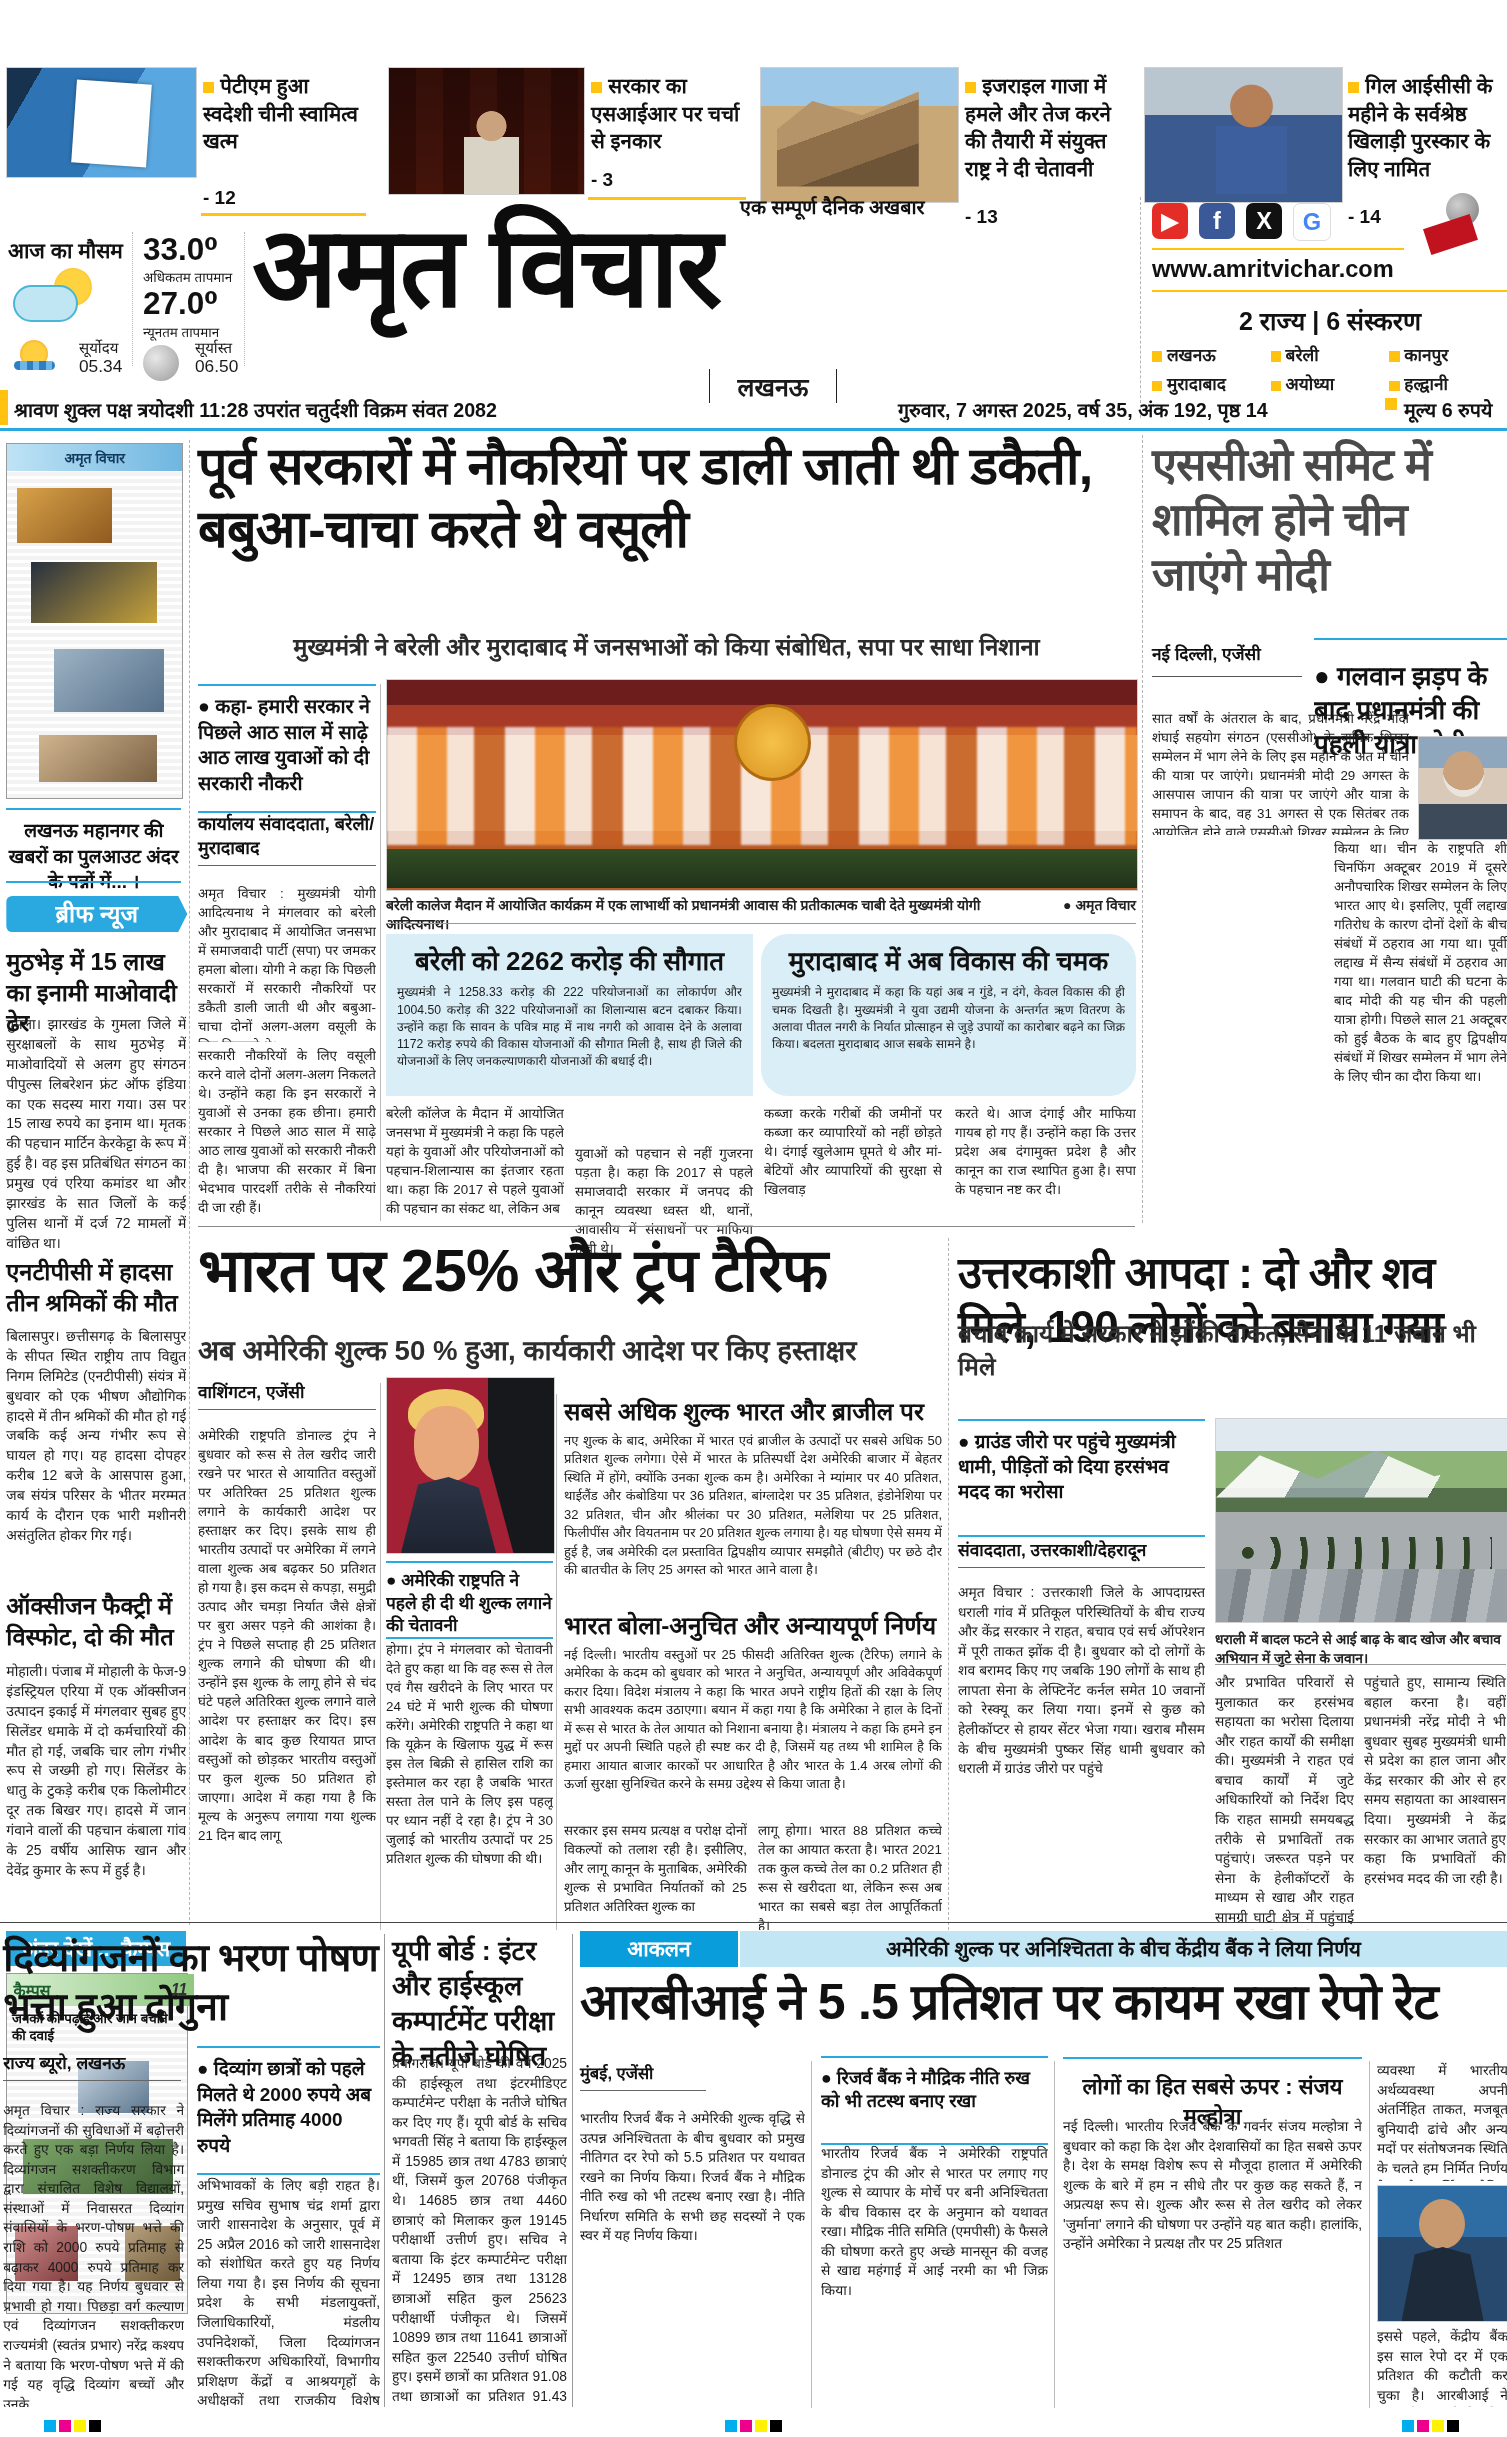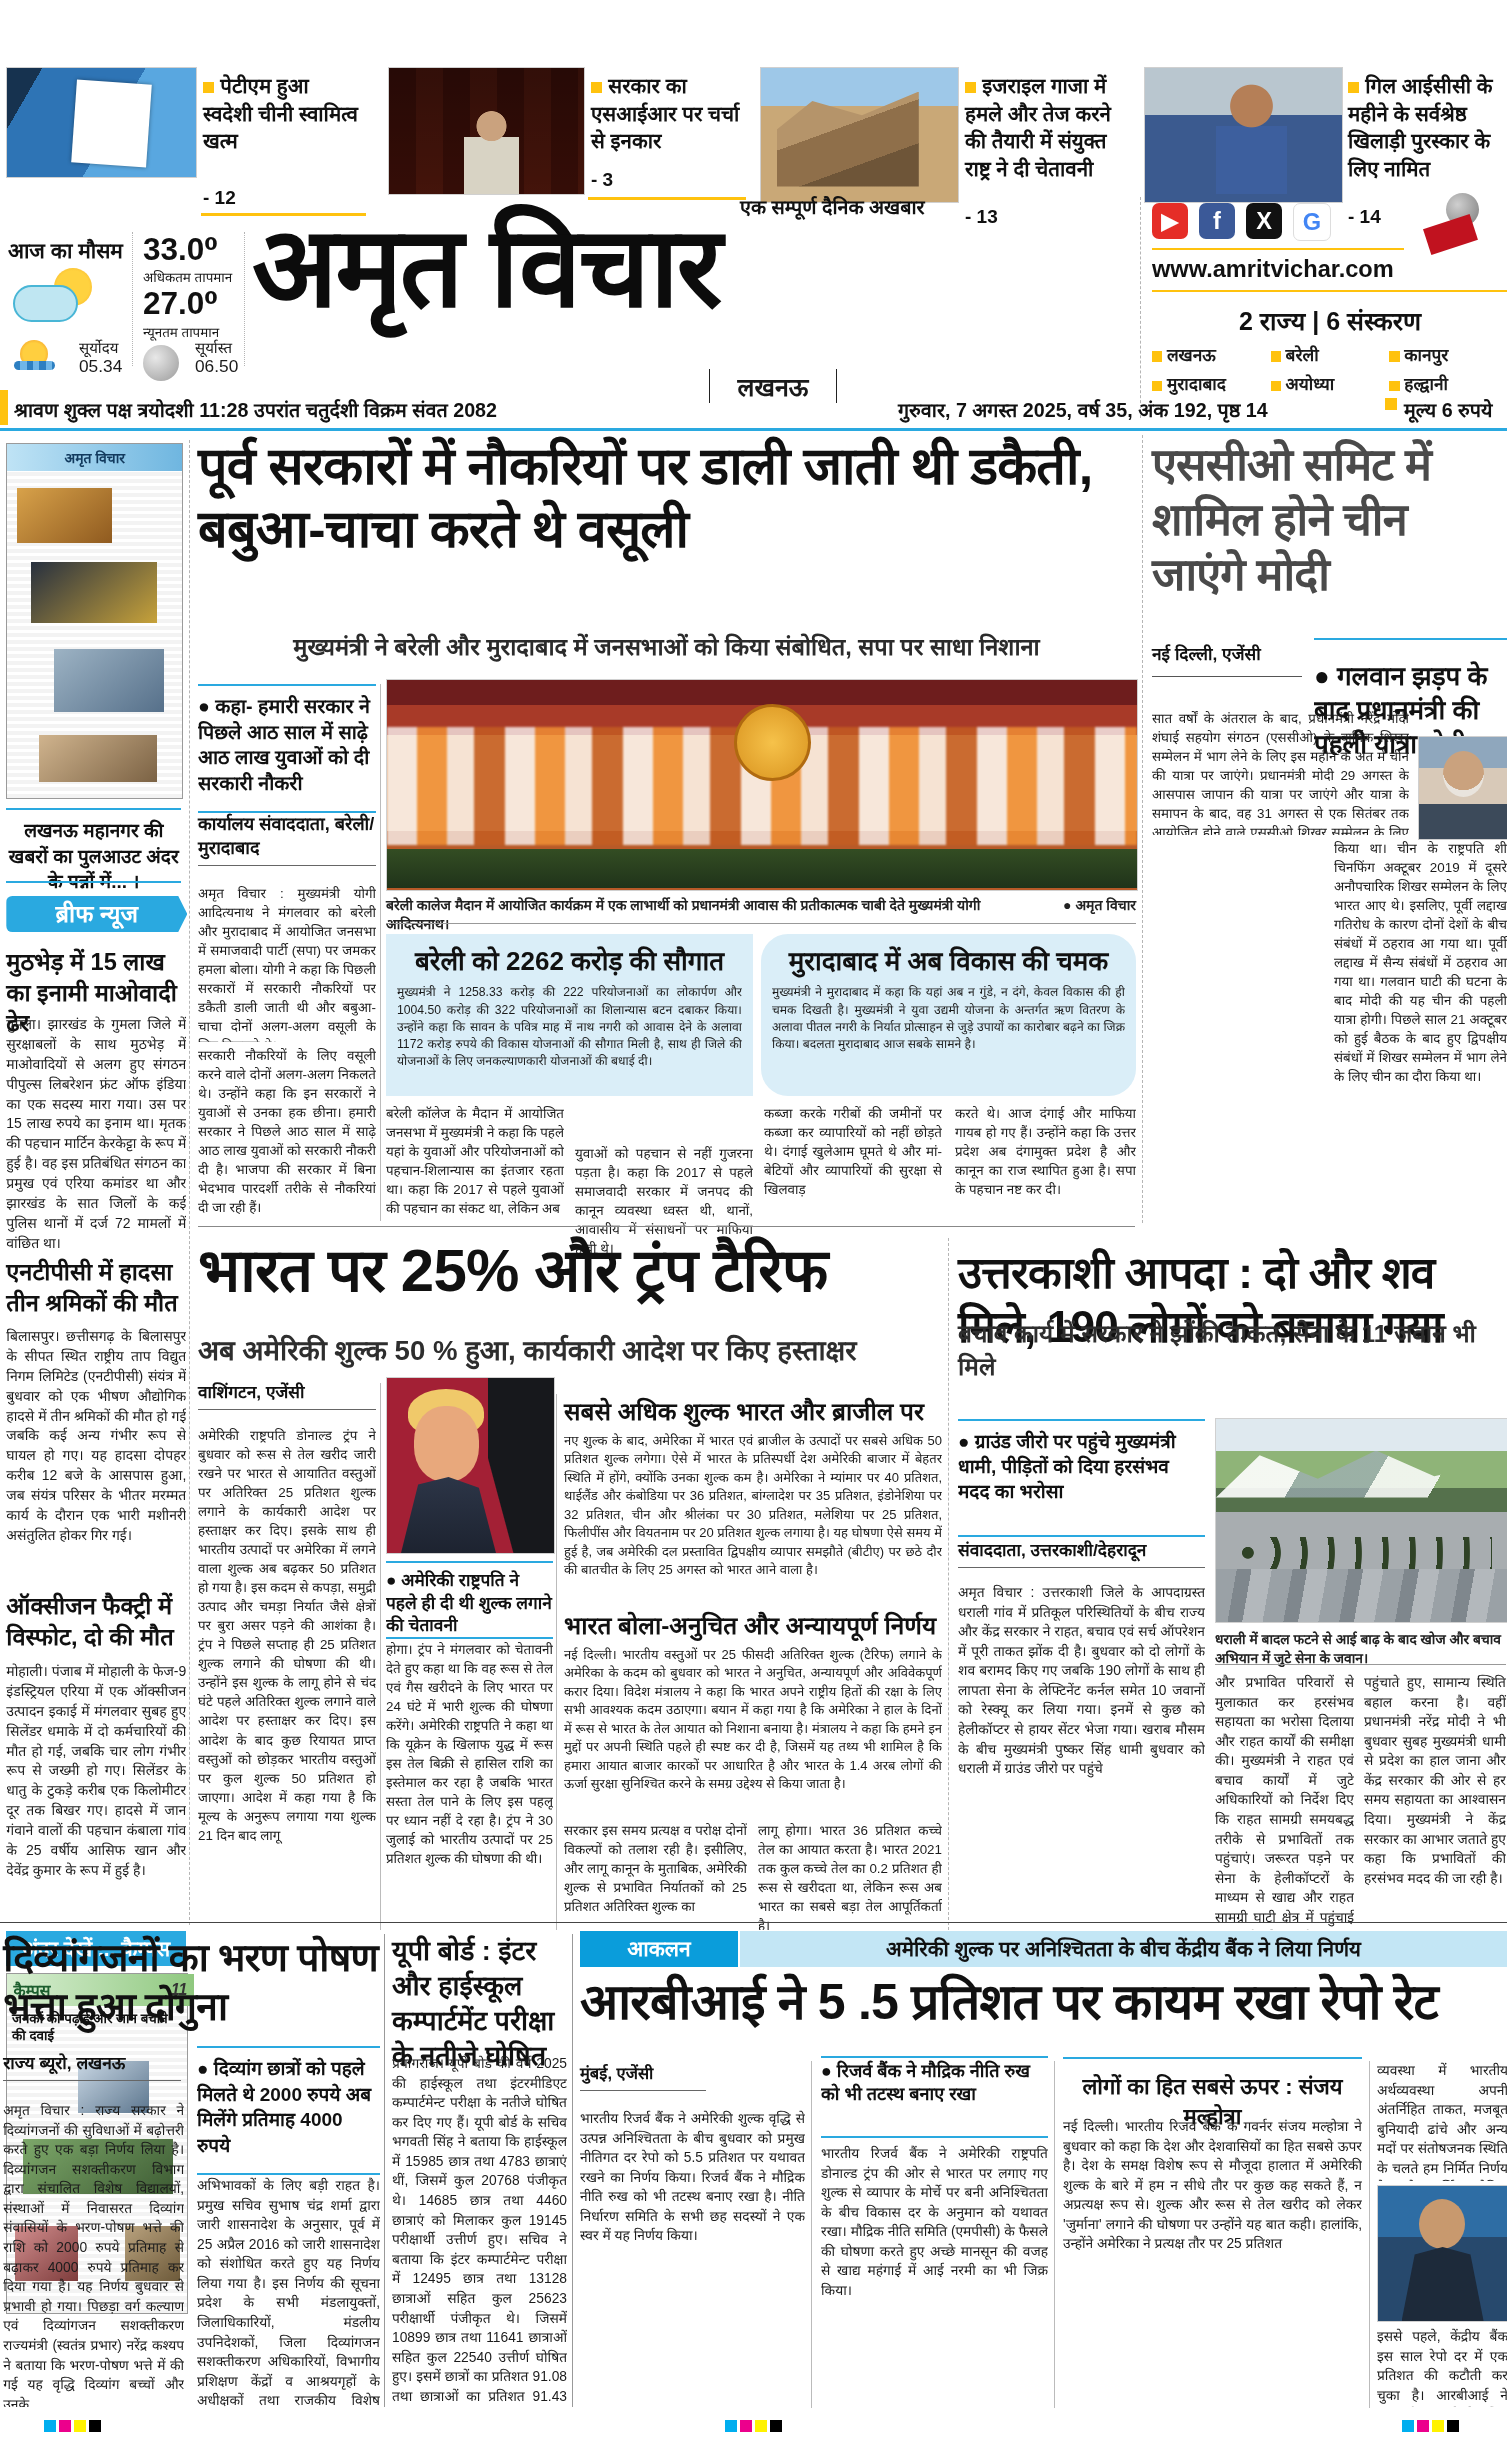--- a/index.html
+++ b/index.html
@@ -219,21 +219,21 @@
   </div>
   <div class="abs hlx" style="left:386px;top:1561px;width:167px;height:68px;font-size:17.3px;line-height:1.3;padding-top:6.3px;">● अमेरिकी राष्ट्रपति ने पहले ही दी थी शुल्क लगाने की चेतावनी</div>
   <div class="abs body-txt" style="left:386px;top:1640px;width:167px;height:290px;">होगा। ट्रंप ने मंगलवार को चेतावनी देते हुए कहा था कि वह रूस से तेल एवं गैस खरीदने के लिए भारत पर 24 घंटे में भारी शुल्क की घोषणा करेंगे। अमेरिकी राष्ट्रपति ने कहा था कि यूक्रेन के खिलाफ युद्ध में रूस इस तेल बिक्री से हासिल राशि का इस्तेमाल कर रहा है जबकि भारत सस्ता तेल पाने के लिए इस पहलू पर ध्यान नहीं दे रहा है। ट्रंप ने 30 जुलाई को भारतीय उत्पादों पर 25 प्रतिशत शुल्क की घोषणा की थी।</div>
   <div class="abs vline" style="left:556px;top:1394px;height:536px;"></div>
 
   <div class="abs hl" style="left:564px;top:1394px;width:378px;font-size:24.4px;">सबसे अधिक शुल्क भारत और ब्राजील पर</div>
   <div class="abs body-txt" style="left:564px;top:1432px;width:378px;height:167px;font-size:13px;">नए शुल्क के बाद, अमेरिका में भारत एवं ब्राजील के उत्पादों पर सबसे अधिक 50 प्रतिशत शुल्क लगेगा। ऐसे में भारत के प्रतिस्पर्धी देश अमेरिकी बाजार में बेहतर स्थिति में होंगे, क्योंकि उनका शुल्क कम है। अमेरिका ने म्यांमार पर 40 प्रतिशत, थाईलैंड और कंबोडिया पर 36 प्रतिशत, बांग्लादेश पर 35 प्रतिशत, इंडोनेशिया पर 32 प्रतिशत, चीन और श्रीलंका पर 30 प्रतिशत, मलेशिया पर 25 प्रतिशत, फिलीपींस और वियतनाम पर 20 प्रतिशत शुल्क लगाया है। यह घोषणा ऐसे समय में हुई है, जब अमेरिकी दल प्रस्तावित द्विपक्षीय व्यापार समझौते (बीटीए) पर छठे दौर की बातचीत के लिए 25 अगस्त को भारत आने वाला है।</div>
   <div class="abs hl" style="left:564px;top:1608px;width:378px;font-size:24.4px;">भारत बोला-अनुचित और अन्यायपूर्ण निर्णय</div>
   <div class="abs body-txt" style="left:564px;top:1646px;width:378px;height:167px;font-size:13px;">नई दिल्ली। भारतीय वस्तुओं पर 25 फीसदी अतिरिक्त शुल्क (टैरिफ) लगाने के अमेरिका के कदम को बुधवार को भारत ने अनुचित, अन्यायपूर्ण और अविवेकपूर्ण करार दिया। विदेश मंत्रालय ने कहा कि भारत अपने राष्ट्रीय हितों की रक्षा के लिए सभी आवश्यक कदम उठाएगा। बयान में कहा गया है कि अमेरिका ने हाल के दिनों में रूस से भारत के तेल आयात को निशाना बनाया है। मंत्रालय ने कहा कि हमने इन मुद्दों पर अपनी स्थिति पहले ही स्पष्ट कर दी है, जिसमें यह तथ्य भी शामिल है कि हमारा आयात बाजार कारकों पर आधारित है और भारत के 1.4 अरब लोगों की ऊर्जा सुरक्षा सुनिश्चित करने के समग्र उद्देश्य से किया जाता है।</div>
   <div class="abs body-txt" style="left:564px;top:1821px;width:183px;height:109px;">सरकार इस समय प्रत्यक्ष व परोक्ष दोनों विकल्पों को तलाश रही है। इसीलिए, और लागू कानून के मुताबिक, अमेरिकी शुल्क से प्रभावित निर्यातकों को 25 प्रतिशत अतिरिक्त शुल्क का</div>
-  <div class="abs body-txt" style="left:758px;top:1821px;width:184px;height:109px;">लागू होगा। भारत 36 प्रतिशत कच्चे तेल का आयात करता है। भारत 2021 तक कुल कच्चे तेल का 0.2 प्रतिशत ही रूस से खरीदता था, लेकिन रूस अब भारत का सबसे बड़ा तेल आपूर्तिकर्ता है।</div>
+  <div class="abs body-txt" style="left:758px;top:1821px;width:184px;height:109px;">लागू होगा। भारत 88 प्रतिशत कच्चे तेल का आयात करता है। भारत 2021 तक कुल कच्चे तेल का 0.2 प्रतिशत ही रूस से खरीदता था, लेकिन रूस अब भारत का सबसे बड़ा तेल आपूर्तिकर्ता है।</div>
 
   <div class="abs vdash" style="left:948px;top:1238px;height:692px;"></div>
   <div class="abs hl" style="left:958px;top:1246px;width:550px;font-size:44px;line-height:1.22;letter-spacing:-0.8px;">उत्तरकाशी आपदा : दो और शव मिले, 190 लोगों को बचाया गया</div>
   <div class="abs hl" style="left:958px;top:1316px;width:550px;font-size:24.4px;color:#2e2e2e;">बचाव कार्य में सरकार ने झोंकी ताकत, सेना के 11 जवान भी मिले</div>
   <div class="abs hlx" style="left:958px;top:1419px;width:247px;height:106px;font-size:19px;line-height:1.32;padding-top:7.9px;">● ग्राउंड जीरो पर पहुंचे मुख्यमंत्री धामी, पीड़ितों को दिया हरसंभव मदद का भरोसा</div>
   <div class="abs byline" style="left:958px;top:1538px;width:247px;font-size:17.3px;">संवाददाता, उत्तरकाशी/देहरादून</div>
   <div class="abs body-txt" style="left:958px;top:1583px;width:247px;height:347px;font-size:13.8px;">अमृत विचार : उत्तरकाशी जिले के आपदाग्रस्त धराली गांव में प्रतिकूल परिस्थितियों के बीच राज्य और केंद्र सरकार ने राहत, बचाव एवं सर्च ऑपरेशन में पूरी ताकत झोंक दी है। बुधवार को दो लोगों के शव बरामद किए गए जबकि 190 लोगों के साथ ही लापता सेना के लेफ्टिनेंट कर्नल समेत 10 जवानों को रेस्क्यू कर लिया गया। इनमें से कुछ को हेलीकॉप्टर से हायर सेंटर भेजा गया। खराब मौसम के बीच मुख्यमंत्री पुष्कर सिंह धामी बुधवार को धराली में ग्राउंड जीरो पर पहुंचे</div>
 
   <div class="abs photo" style="left:1215px;top:1418px;width:291px;height:203px;background:linear-gradient(180deg,#dfe9ef 0 16%,#8fb478 16% 34%,#55714c 34% 46%,#a8adb0 46% 100%);">
     <div class="abs" style="left:0;top:31.5px;width:100%;height:47px;background:linear-gradient(120deg,rgba(255,255,255,.9) 0 30%,rgba(160,175,185,.7) 30% 55%,rgba(255,255,255,.85) 55% 75%,transparent 75%);clip-path:polygon(0 100%,15% 10%,35% 60%,55% 0,75% 55%,100% 20%,100% 100%);"></div>
@@ -257,21 +257,21 @@
   <div class="abs hl" style="left:392px;top:1934px;width:175px;font-size:27px;line-height:1.3;">यूपी बोर्ड : इंटर और हाईस्कूल कम्पार्टमेंट परीक्षा के नतीजे घोषित</div>
   <div class="abs body-txt" style="left:392px;top:2054px;width:175px;height:353px;font-size:13.8px;">प्रयागराज। यूपी बोर्ड की वर्ष 2025 की हाईस्कूल तथा इंटरमीडिएट कम्पार्टमेन्ट परीक्षा के नतीजे घोषित कर दिए गए हैं। यूपी बोर्ड के सचिव भगवती सिंह ने बताया कि हाईस्कूल में 15985 छात्र तथा 4783 छात्राएं थीं, जिसमें कुल 20768  पंजीकृत थे। 14685 छात्र तथा 4460 छात्राएं को मिलाकर कुल 19145 परीक्षार्थी उत्तीर्ण हुए। सचिव ने बताया कि इंटर कम्पार्टमेन्ट परीक्षा में 12495 छात्र तथा 13128 छात्राओं सहित कुल 25623 परीक्षार्थी पंजीकृत थे। जिसमें 10899 छात्र तथा 11641 छात्राओं सहित कुल 22540 उत्तीर्ण घोषित हुए। इसमें छात्रों का प्रतिशत 91.08 तथा छात्राओं का प्रतिशत 91.43 है।</div>
   <div class="abs vline" style="left:572px;top:1934px;height:473px;border-left-color:#999;"></div>
 
   <div class="abs kicker-box" style="left:580px;top:1931px;width:158px;height:36px;line-height:36px;font-size:21px;border-right:3.2px solid #fff;">आकलन</div>
   <div class="abs kicker-bar" style="left:740px;top:1931px;width:767px;height:36px;line-height:36px;font-size:20.5px;color:#111;">अमेरिकी शुल्क पर अनिश्चितता के बीच केंद्रीय बैंक ने लिया निर्णय</div>
   <div class="abs hl" style="left:580px;top:1974px;width:928px;font-size:50px;line-height:1.15;letter-spacing:-0.8px;">आरबीआई ने 5 .5 प्रतिशत पर कायम रखा रेपो रेट</div>
   <div class="abs byline" style="left:580px;top:2061px;width:126px;font-size:16.5px;">मुंबई, एजेंसी</div>
   <div class="abs body-txt" style="left:580px;top:2109px;width:225px;height:298px;font-size:13.8px;">भारतीय रिजर्व बैंक ने अमेरिकी शुल्क वृद्धि से उत्पन्न अनिश्चितता के बीच बुधवार को प्रमुख नीतिगत दर रेपो को 5.5 प्रतिशत पर यथावत रखने का निर्णय किया। रिजर्व बैंक ने मौद्रिक नीति रुख को भी तटस्थ बनाए रखा है। नीति निर्धारण समिति के सभी छह सदस्यों ने एक स्वर में यह निर्णय किया।</div>
   <div class="abs vline" style="left:811px;top:2061px;height:347px;"></div>
-  <div class="abs hlx" style="left:821px;top:2056px;width:227px;height:76px;font-size:18px;line-height:1.3;padding-top:2px;">● रिजर्व बैंक ने मौद्रिक नीति रुख को भी तटस्थ बनाए रखा</div>
+  <div class="abs hlx" style="left:821px;top:2056px;width:227px;height:76px;font-size:18px;line-height:1.3;padding-top:9px;">● रिजर्व बैंक ने मौद्रिक नीति रुख को भी तटस्थ बनाए रखा</div>
   <div class="abs body-txt" style="left:821px;top:2144px;width:227px;height:263px;font-size:13.8px;">भारतीय रिजर्व बैंक ने अमेरिकी राष्ट्रपति डोनाल्ड ट्रंप की ओर से भारत पर लगाए गए शुल्क से व्यापार के मोर्चे पर बनी अनिश्चितता के बीच विकास दर के अनुमान को यथावत रखा। मौद्रिक नीति समिति (एमपीसी) के फैसले की घोषणा करते हुए अच्छे मानसून की वजह से खाद्य महंगाई में आई नरमी का भी जिक्र किया।</div>
   <div class="abs vline" style="left:1054px;top:2061px;height:347px;"></div>
   <div class="abs bluerule" style="left:1063px;top:2057px;width:299px;height:2.4px;"></div>
   <div class="abs hl" style="left:1063px;top:2070px;width:299px;text-align:center;font-size:22px;">लोगों का हित सबसे ऊपर : संजय मल्होत्रा</div>
   <div class="abs body-txt" style="left:1063px;top:2117px;width:299px;height:290px;font-size:13.8px;">नई दिल्ली। भारतीय रिजर्व बैंक के गवर्नर संजय मल्होत्रा ने बुधवार को कहा कि देश और देशवासियों का हित सबसे ऊपर है। देश के समक्ष विशेष रूप से मौजूदा हालात में अमेरिकी शुल्क के बारे में हम न सीधे तौर पर कुछ कह सकते हैं, न अप्रत्यक्ष रूप से। शुल्क और रूस से तेल खरीद को लेकर 'जुर्माना' लगाने की घोषणा पर उन्होंने यह बात कही। हालांकि, उन्होंने अमेरिका ने प्रत्यक्ष तौर पर 25 प्रतिशत</div>
   <div class="abs vline" style="left:1369px;top:2061px;height:347px;"></div>
   <div class="abs body-txt" style="left:1377px;top:2061px;width:131px;height:120px;font-size:13.8px;">व्यवस्था में भारतीय अर्थव्यवस्था अपनी अंतर्निहित ताकत, मजबूत बुनियादी ढांचे और अन्य मदों पर संतोषजनक स्थिति के चलते हम निर्मित निर्णय के बड़े आर्थिक लेकिन सकारात्मक दृष्टिकोण के माध्यम से</div>
   <div class="abs photo" style="left:1377px;top:2185px;width:129px;height:135px;background:linear-gradient(180deg,#2e6da4 0 38%,#27496d 38%);">
     <div class="abs" style="left:41px;top:12.6px;width:46px;height:50px;border-radius:50%;background:#c8996e;"></div>
     <div class="abs" style="left:23.6px;top:61px;width:82px;height:74px;background:#1d2a3a;clip-path:polygon(0 100%,16% 10%,50% 0,84% 10%,100% 100%);"></div>

